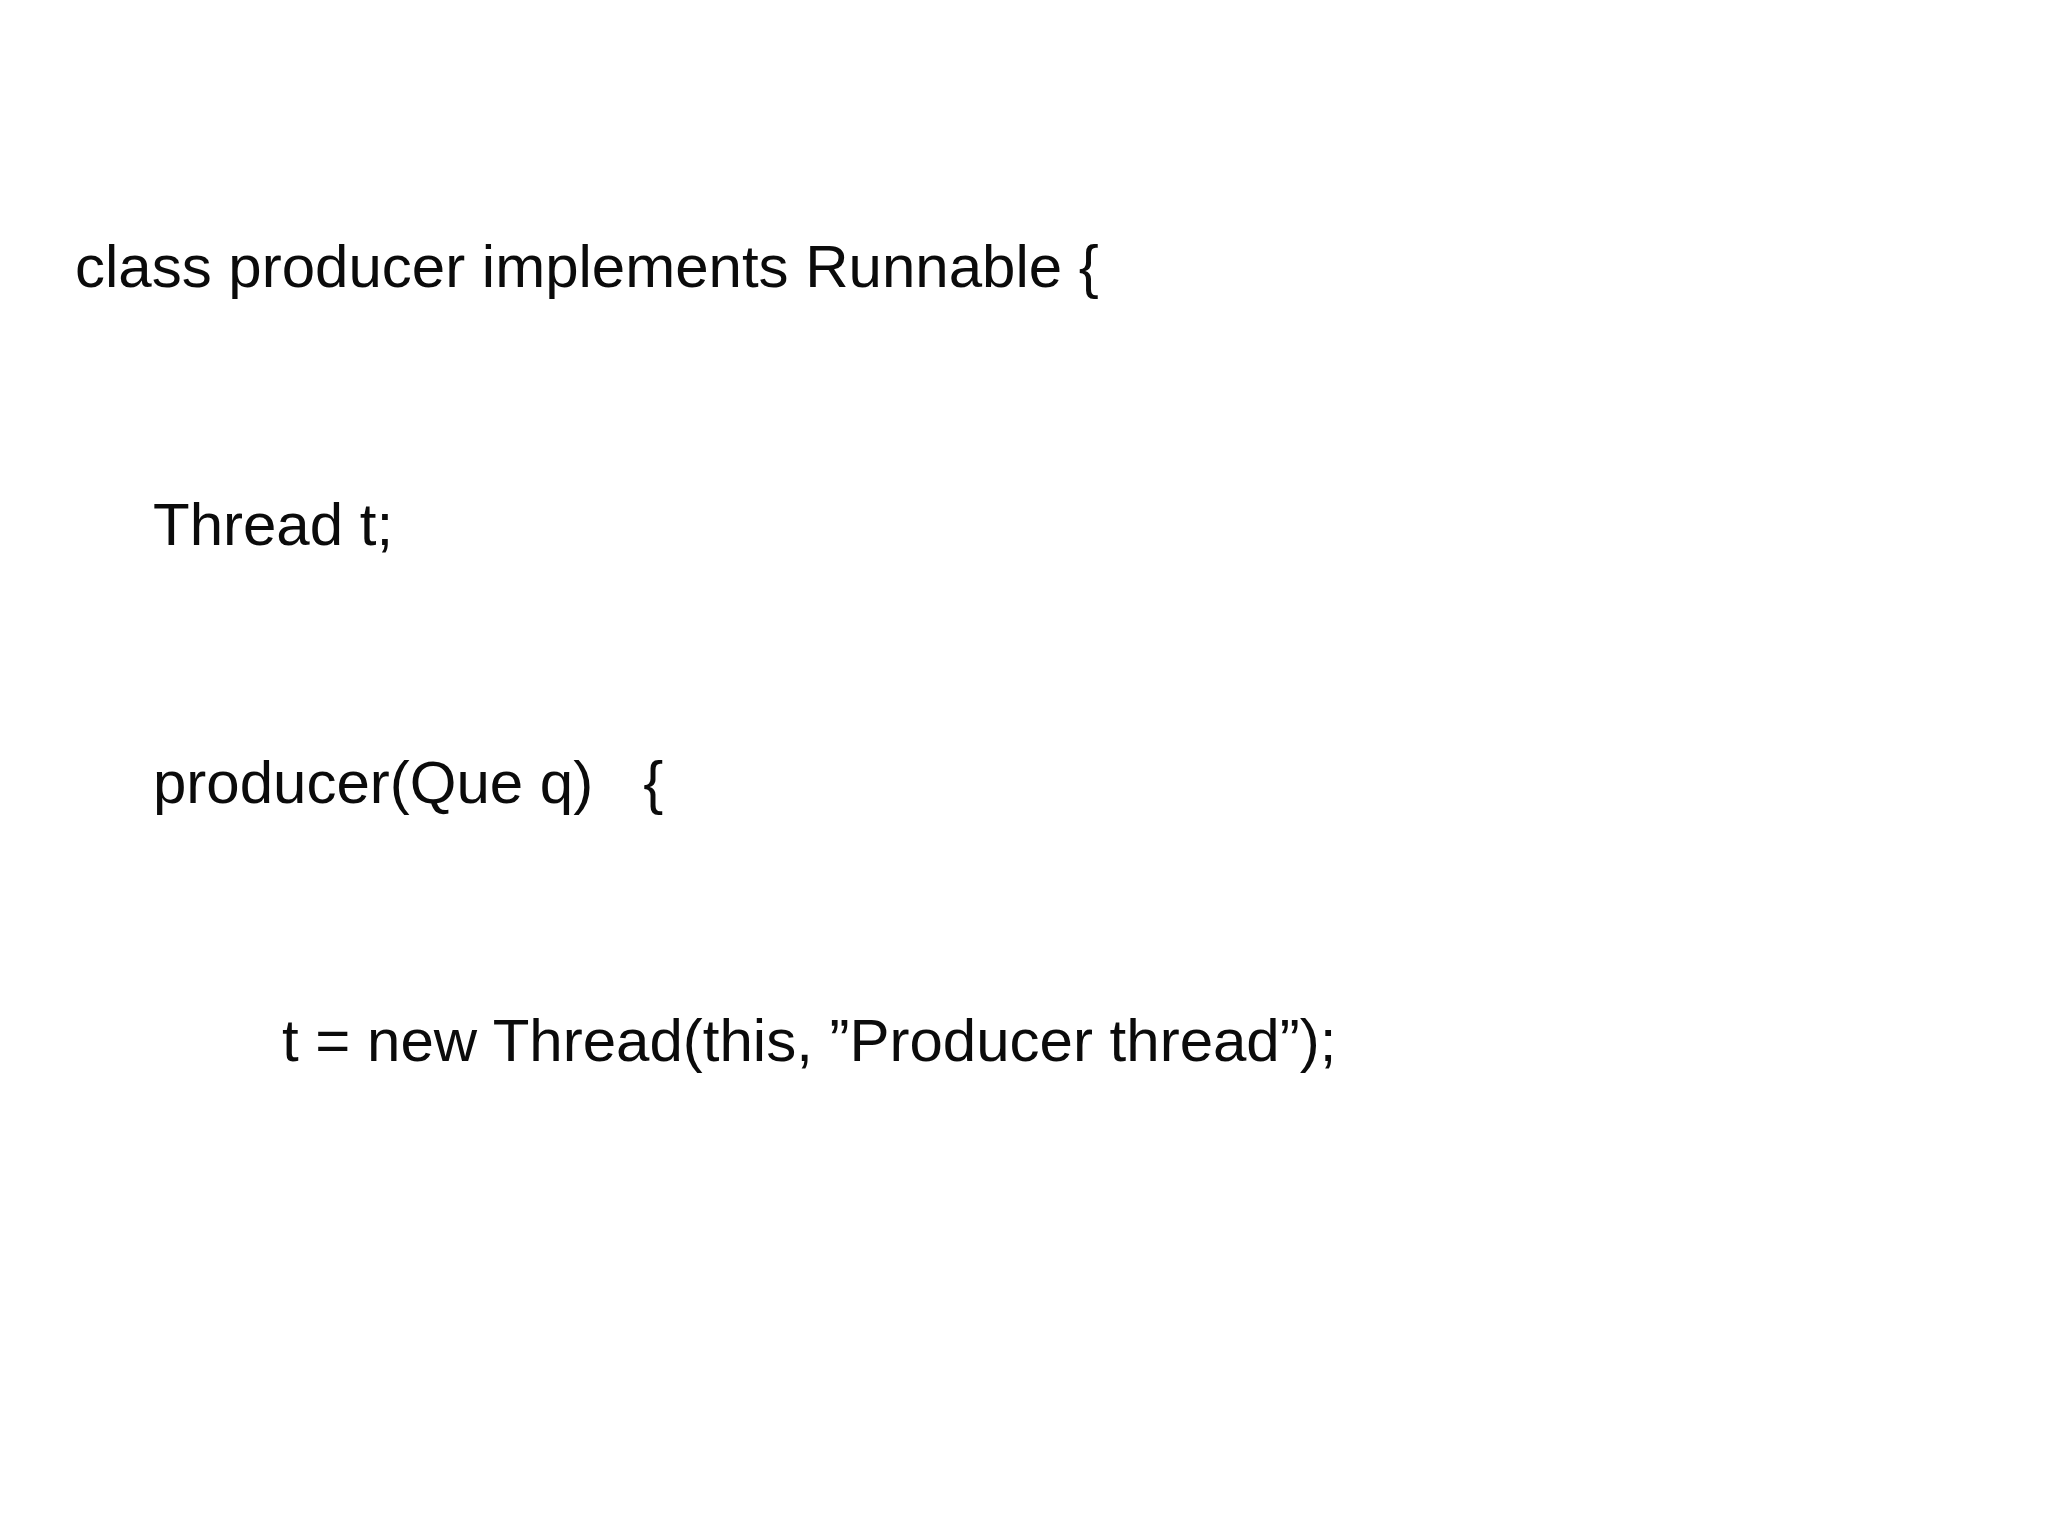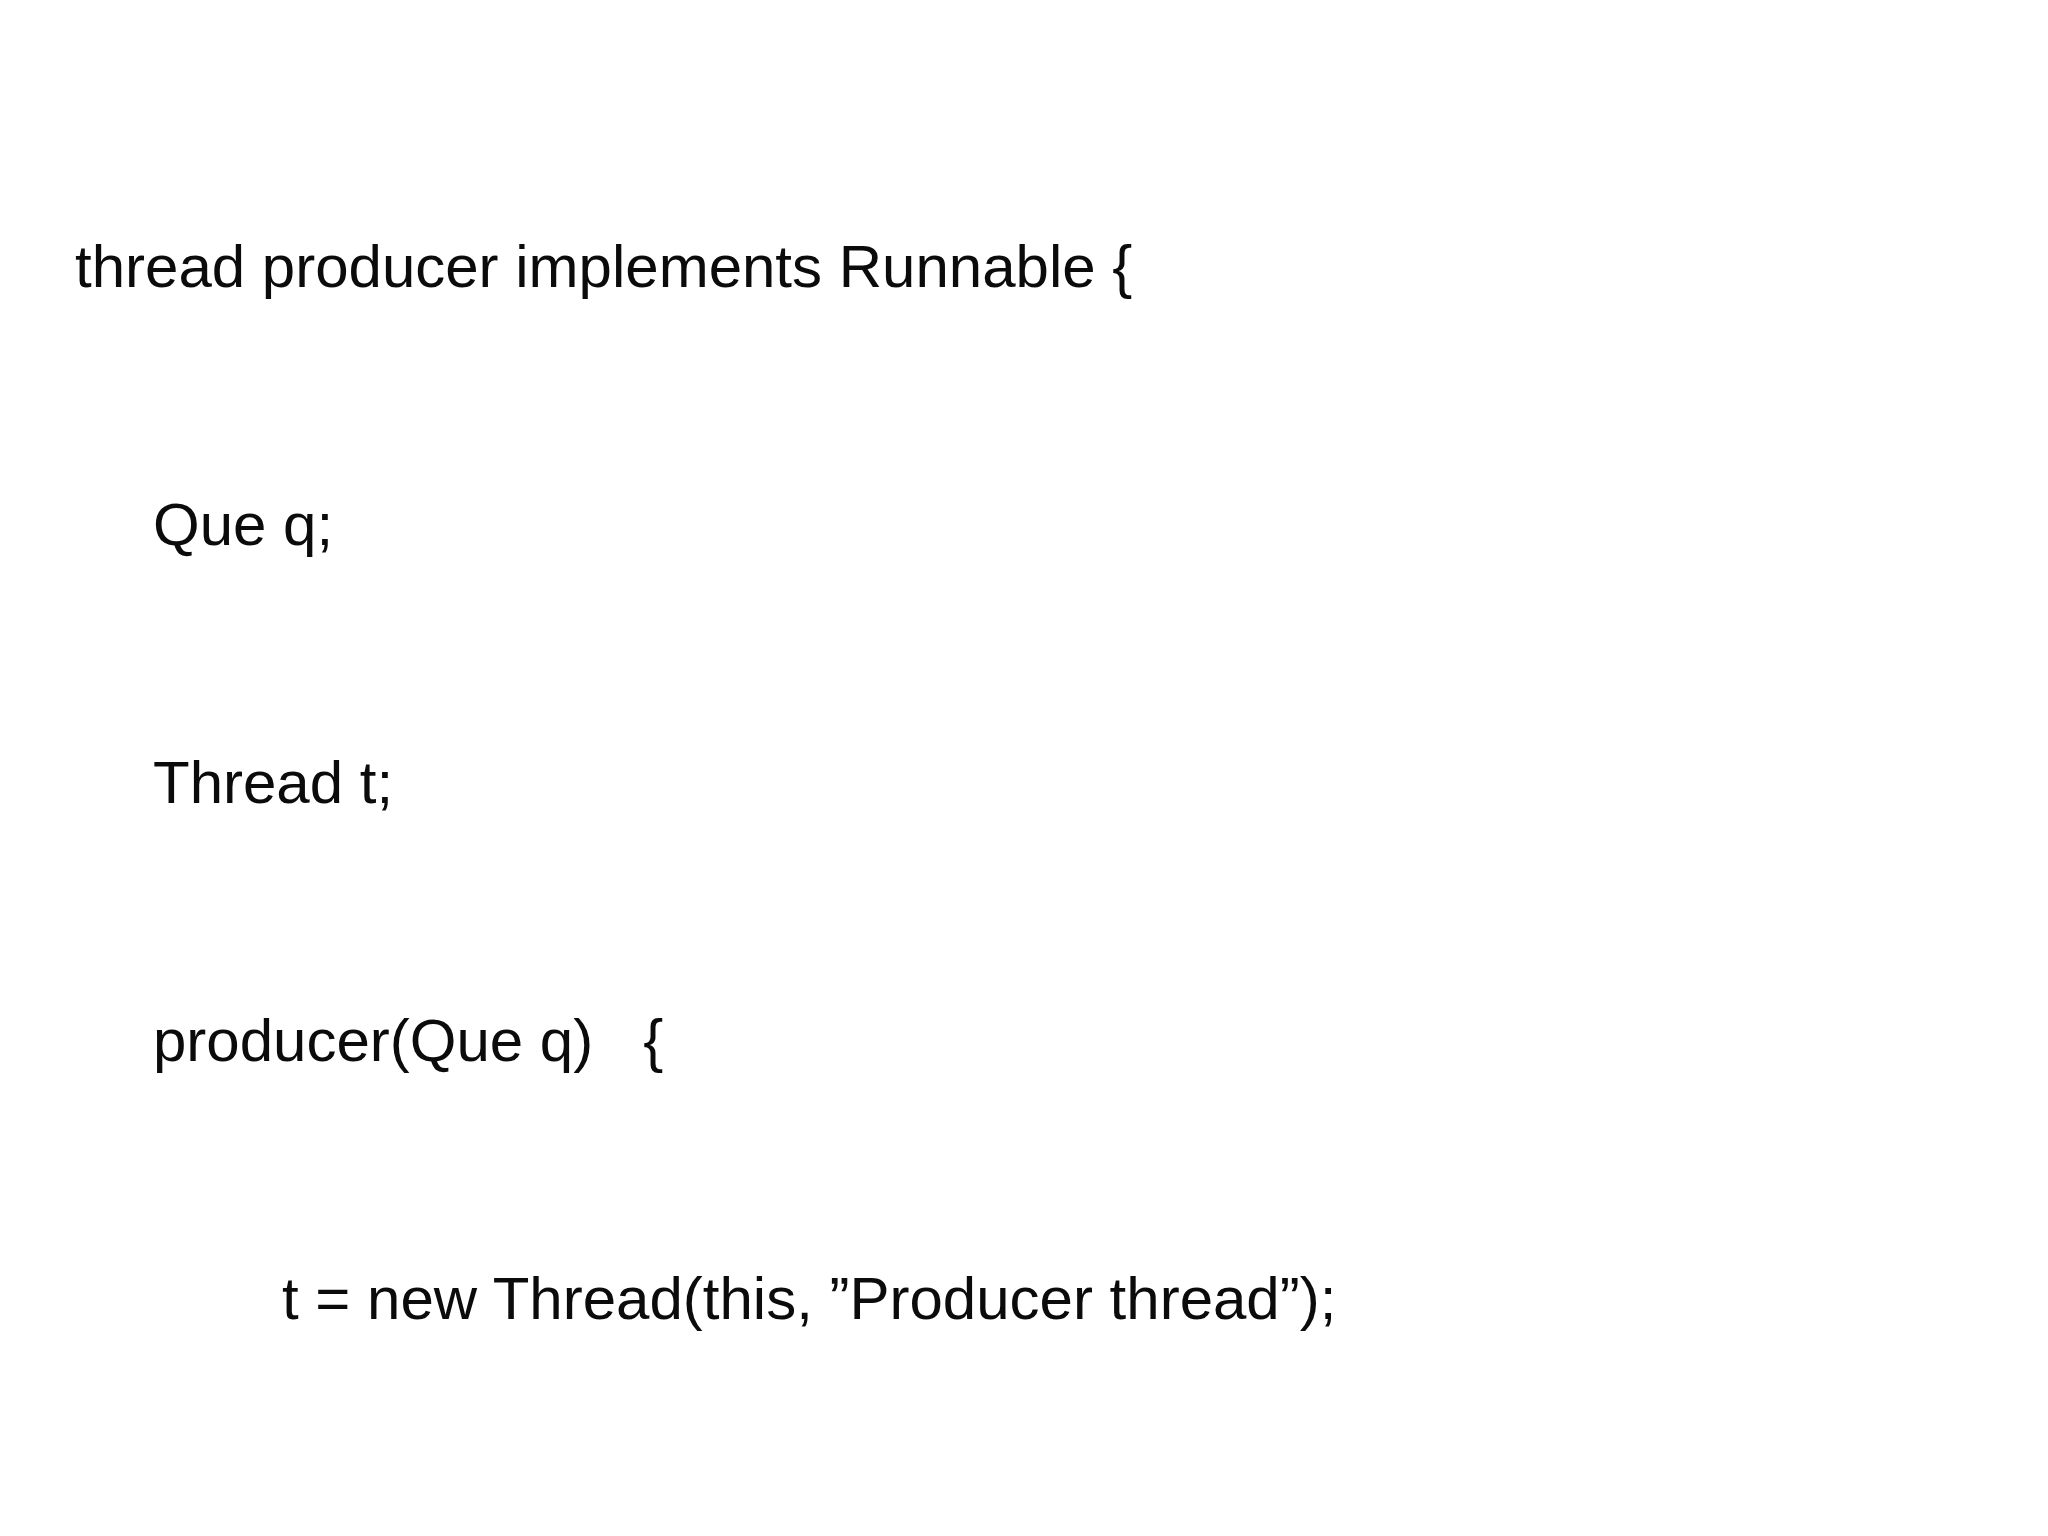--- a/index.html
+++ b/index.html
@@ -28,22 +28,21 @@
   .code-line{ white-space:pre; }
   .ind0{ padding-left:75px; }
   .ind1{ padding-left:153px; }
   .ind2{ padding-left:282px; }
 </style>
 </head>
 <body>
 
 <div class="slide">
   <div class="code">
-    <div class="code-line ind0">thread producer implements Runnable {</div>
-    <div class="code-line ind1">Que q;</div>
+    <div class="code-line ind0">class producer implements Runnable {</div>
     <div class="code-line ind1">Thread t;</div>
     <div class="code-line ind1">producer(Que q)   {</div>
     <div class="code-line ind2">t = new Thread(this, ”Producer thread”);</div>
     
     
     
     
     
     
     

